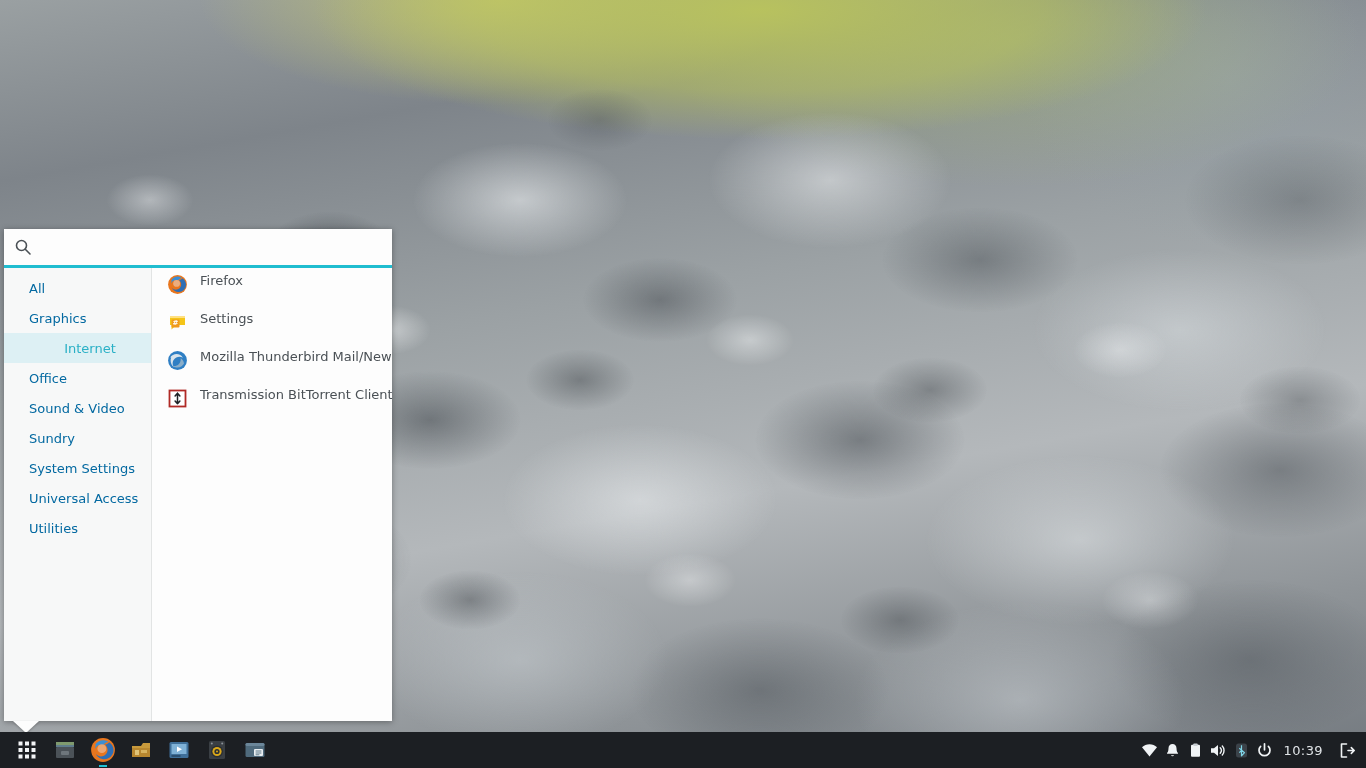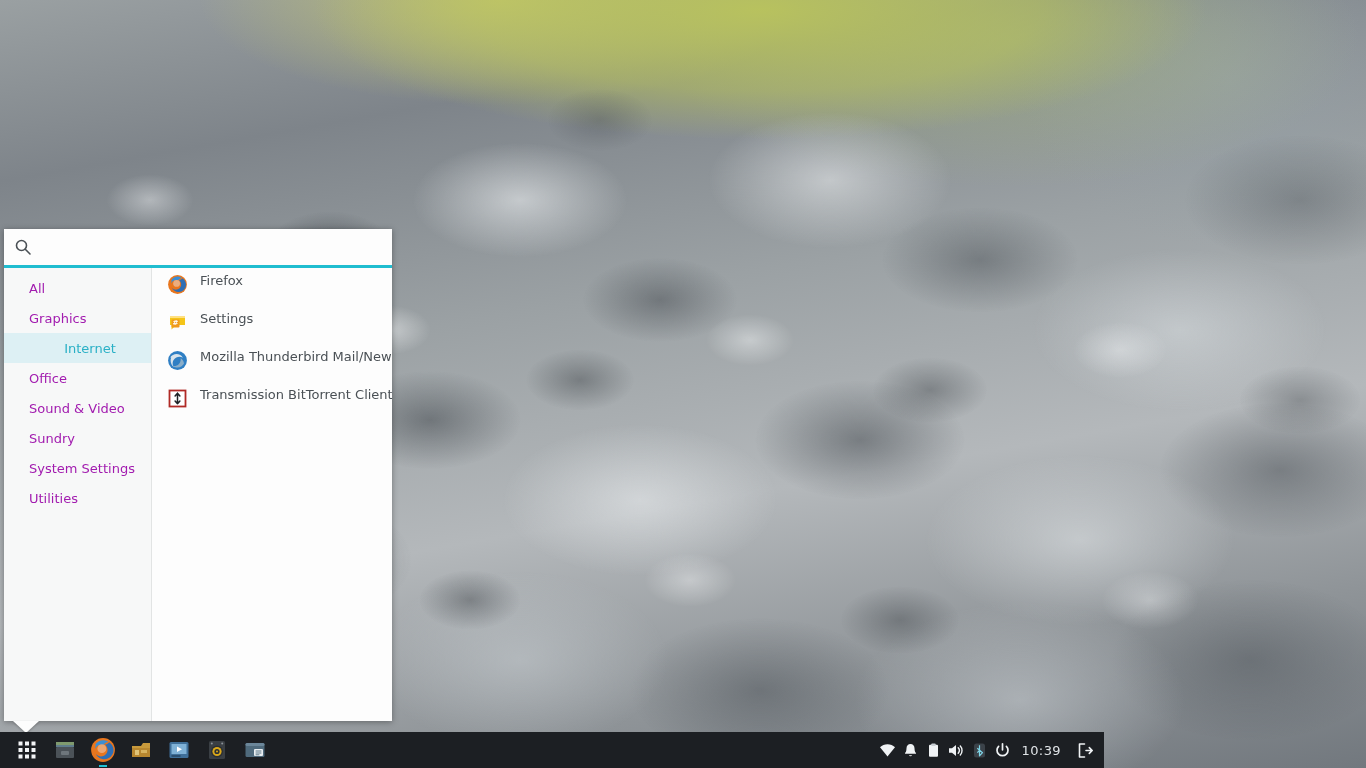--- a/index.html
+++ b/index.html
@@ -121,21 +121,21 @@
     background:#f7f8f8;
     border-right:1px solid #e2e4e4;
     padding-top:5px;
     overflow:hidden;
   }
   .category-item {
     height:30px;
     display:flex; align-items:center;
     padding-left:25px;
     font-size:13px;
-    color:#a21caf;
+    color:#0369a1;
     white-space:nowrap;
     cursor:pointer;
   }
   .category-item.selected {
     background:#ddf0f4;
     color:#2ab0c6;
     justify-content:center;
   }
 
   #app-pane {
@@ -157,21 +157,21 @@
     width:22px; height:22px; flex:none;
     margin-right:12px;
     display:flex; align-items:center; justify-content:center;
   }
   .app-icon svg { display:block; }
 
   
   #panel {
     position:absolute;
     left:0; bottom:0;
-    width:1104px; height:36px;
+    width:1366px; height:36px;
     background:#1c1f23;
     display:flex; align-items:center;
     z-index:30;
     padding-left:8px;
   }
   #panel-left { display:flex; align-items:center; height:100%; }
   #panel-spacer { flex:1; }
   #panel-right { display:flex; align-items:center; height:100%; padding-right:6px; }
 
   .launcher {
@@ -247,20 +247,23 @@
           <span>Office</span>
         </div>
         <div class="category-item">
           <span>Sound &amp; Video</span>
         </div>
         <div class="category-item">
           <span>Sundry</span>
         </div>
         <div class="category-item">
           <span>System Settings</span>
+        </div>
+        <div class="category-item">
+          <span>Universal Access</span>
         </div>
         <div class="category-item">
           <span>Utilities</span>
         </div>
       </div>
 
       <div id="app-pane">
 
         <div class="app-item">
           <span class="app-icon">

